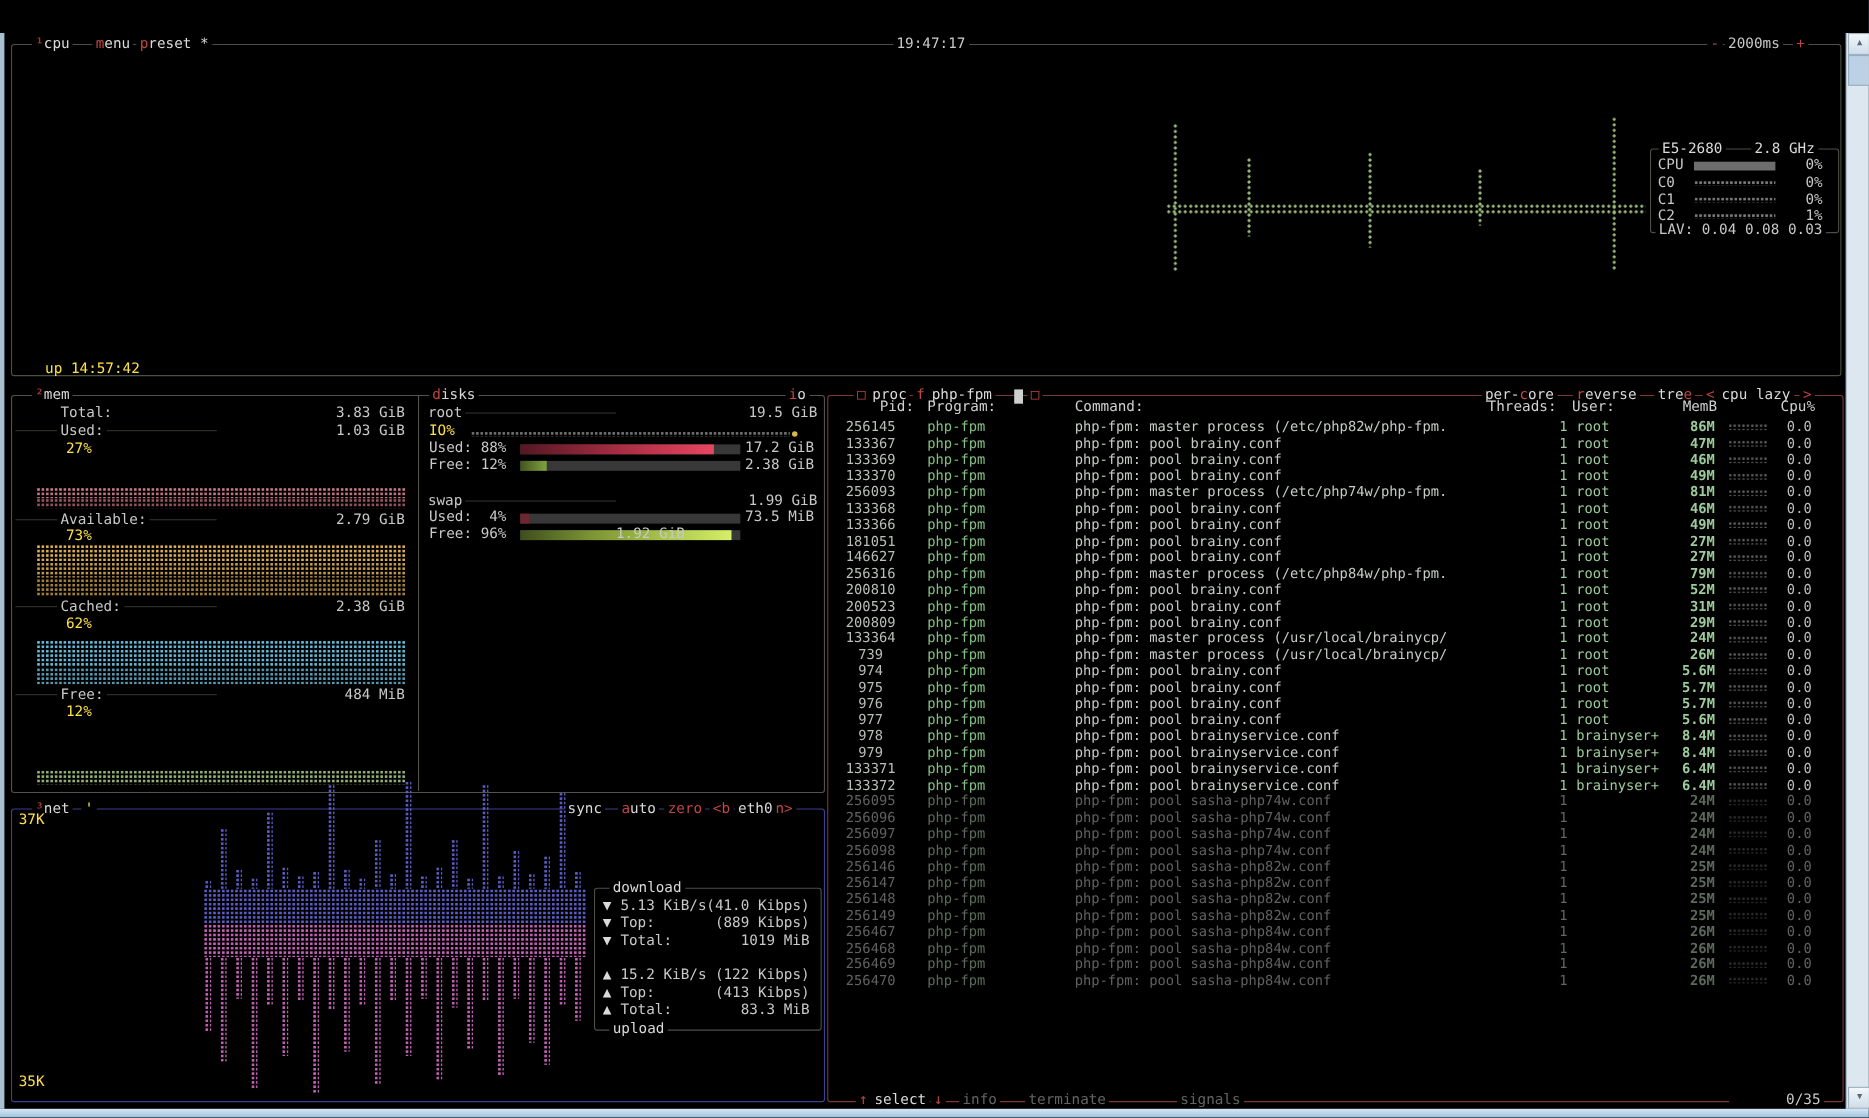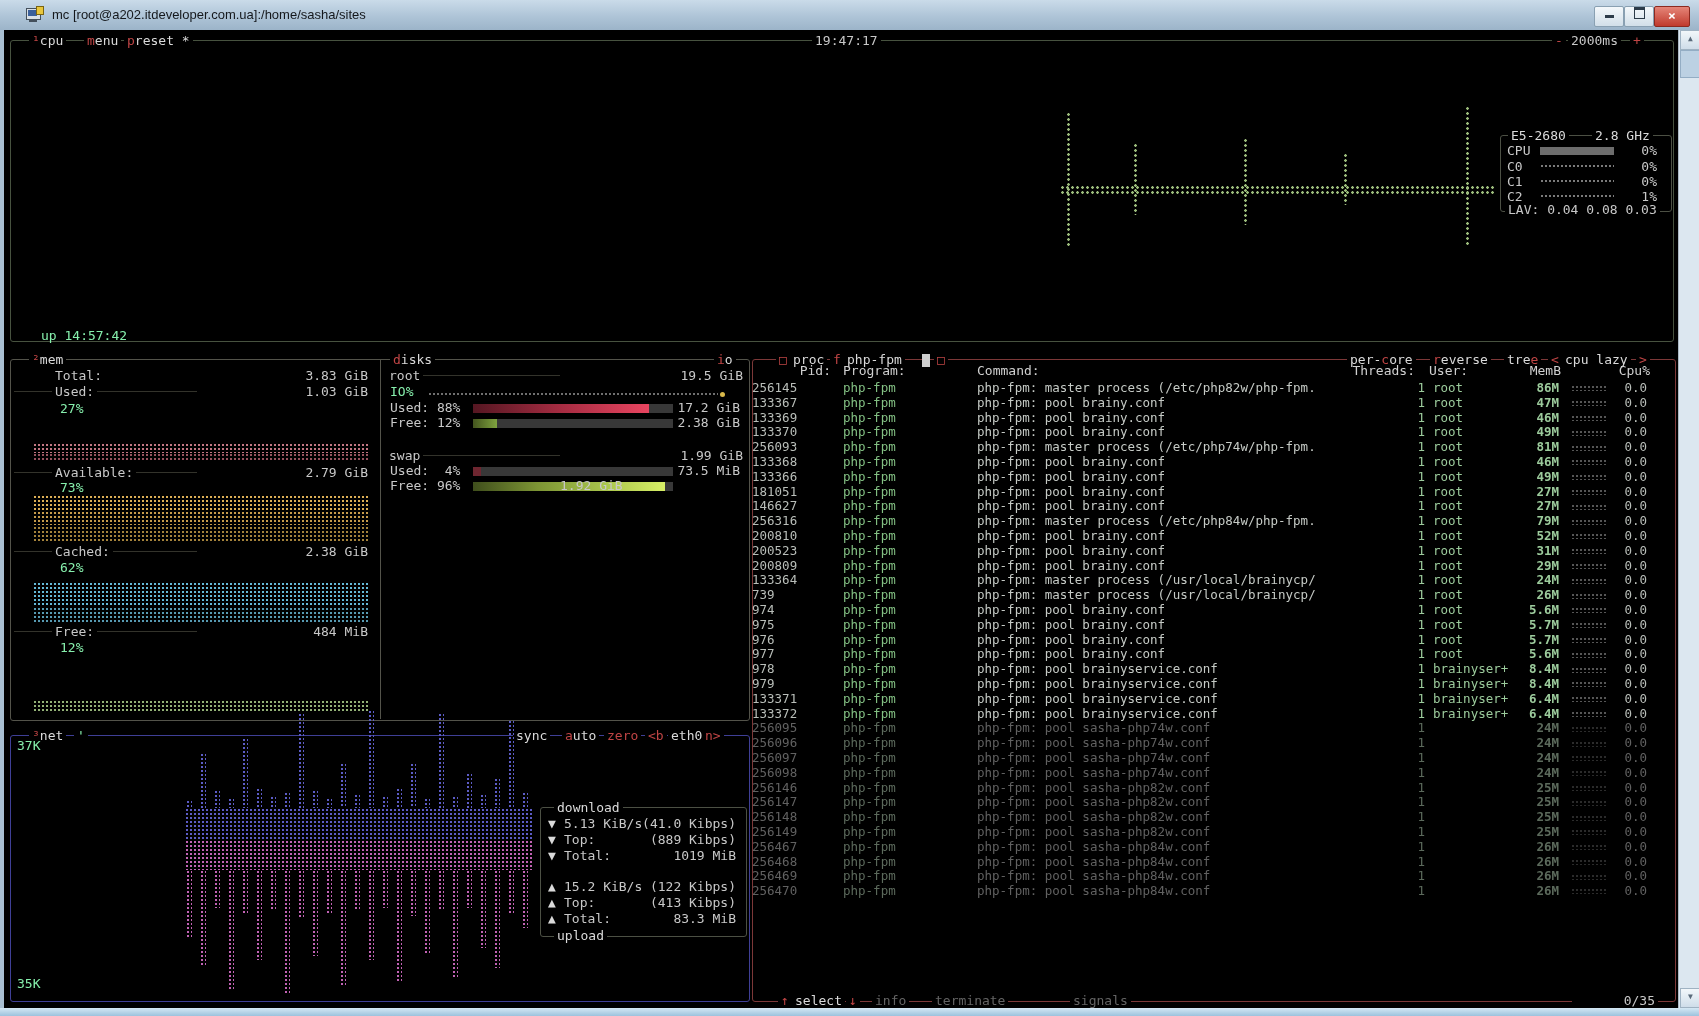--- a/index.html
+++ b/index.html
@@ -28,68 +28,56 @@
     background:linear-gradient(180deg,#d5e8f4,#9cc2dd);}
   
   #scrollbar{position:absolute;left:1678px;top:30px;width:21px;height:978px;background:#dce7f0;border-left:1px solid #aab8c4;}
   .sbtn{position:absolute;left:1px;width:19px;height:18px;background:linear-gradient(180deg,#f2f7fa,#cfdde9);
     border:1px solid #9fb2c2;color:#5a6a7a;font:8px/16px "DejaVu Sans Mono",monospace;text-align:center;}
   #sb-up{top:0;} #sb-down{bottom:0;}
   #sb-thumb{position:absolute;left:1px;top:20px;width:19px;height:26px;background:#bcd1e3;border:1px solid #93adc4;}
   
   #term{position:absolute;left:0;top:30px;width:1678px;height:978px;background:#000;}
   .t{position:absolute;font:13px/15px "DejaVu Sans Mono",monospace;color:#c8c8c8;white-space:pre;}
-  .dim{color:#86efac;} .vdim{color:#646464;} .red{color:#c04545;} .wt{color:#dadada;}
+  .dim{color:#fde047;} .vdim{color:#646464;} .red{color:#c04545;} .wt{color:#dadada;}
   .onb{background:#000;padding:0 3px;}   
   .box{position:absolute;border:1px solid;border-radius:3px;}
   #cpu-box{border-color:#47523f;} #mem-box{border-color:#53534a;} #net-box{border-color:#3f3f96;}
   #proc-box{border-color:#7c3838;} .subbox{border-color:#4c5044;}
   .hline{position:absolute;height:1px;background:#33332b;}
   .vline{position:absolute;width:1px;background:#53534a;}
   
   .dots{position:absolute;background-image:radial-gradient(var(--c) 1.1px,transparent 1.45px);background-size:4px 4px;}
   .dots5{position:absolute;background-image:radial-gradient(var(--c) 1.2px,transparent 1.5px);background-size:5px 5px;}
   
   .bar{position:absolute;height:9px;background:#383838;}
   .bar>i{position:absolute;left:0;top:0;height:9px;display:block;}
   
   #proc-rows{position:absolute;left:752px;top:351px;width:905px;}
   .prow{display:flex;height:14.8px;font:12.5px/14.8px "DejaVu Sans Mono",monospace;align-items:center;}
-  .c-pid{width:79px;text-align:left;color:#b9beb9;}
+  .c-pid{width:79px;text-align:center;color:#b9beb9;}
   .c-prog{width:124px;margin-left:12px;color:#83c083;}
   .c-cmd{width:338px;margin-left:10px;color:#c6cbc6;overflow:hidden;white-space:pre;}
   .c-thr{width:110px;text-align:right;color:#9ccb9c;}
   .c-usr{width:96px;margin-left:8px;color:#9ccb9c;}
   .c-mem{width:30px;text-align:right;color:#9ccb9c;font-weight:bold;}
   .c-gr{width:36px;height:6px;margin-left:12px;align-self:center;
         background-image:radial-gradient(#565656 1px,transparent 1.3px);background-size:4px 4px;}
   .c-cpu{width:40px;text-align:right;color:#b9beb9;}
   .prow.dimrow .c-pid,.prow.dimrow .c-cmd,.prow.dimrow .c-cpu{color:#616161;}
   .prow.dimrow .c-prog,.prow.dimrow .c-thr,.prow.dimrow .c-usr,.prow.dimrow .c-mem{color:#5c6a5c;}
   .prow.dimrow .c-gr{opacity:.5;}
   .hcell{color:#d0d0d0;}
   .cursor{position:absolute;width:8px;height:13px;background:#cfcfcf;}
 </style>
 </head>
 <body>
 
 <div id="win">
 
-  <div id="titlebar">
-    <div id="app-icon">
-      <div class="mon"></div>
-        <div class="scr"></div>
-        <div class="base"></div>
-        <div class="bolt"></div>
-    </div>
-    <div id="title-text">mc [root@a202.itdeveloper.com.ua]:/home/sasha/sites</div>
-    <div id="btn-min" class="winbtn"><span class="glyph-min"></span></div>
-    <div id="btn-max" class="winbtn"><span class="glyph-max"></span></div>
-    <div id="btn-close" class="winbtn"><span>×</span></div>
-  </div>
 
   <div id="term">
 
     <div id="cpu-box" class="box" style="left:10px;top:10px;width:1662px;height:300px;"></div>
     <span class="t onb" style="left:29px;top:3px;"><span class="red">¹</span><span class="wt">cpu</span></span>
     <span class="t onb" style="left:84px;top:3px;"><span class="red">m</span><span class="wt">enu</span></span>
     <span class="t onb" style="left:124px;top:3px;"><span class="red">p</span><span class="wt">reset *</span></span>
     <span class="t onb" style="left:812px;top:3px;">19:47:17</span>
     <span class="t onb red" style="left:1552px;top:3px;">-</span>
     <span class="t onb" style="left:1568px;top:3px;">2000ms</span>

